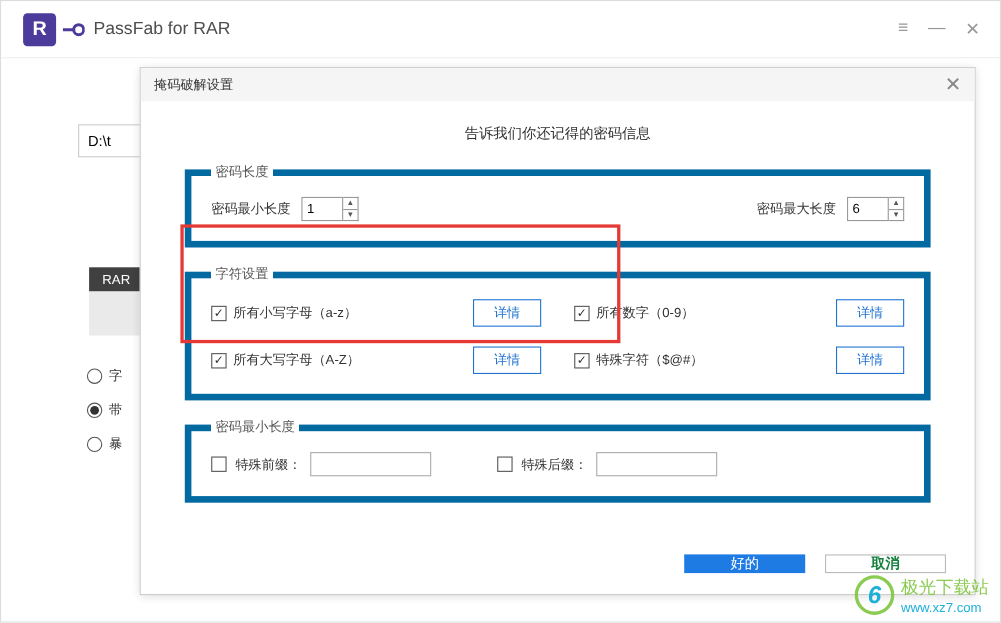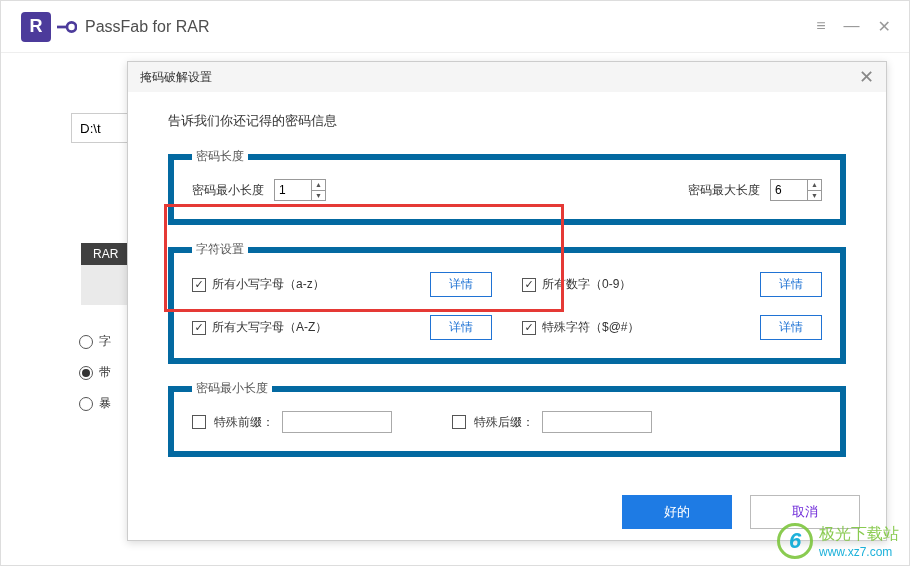--- a/index.html
+++ b/index.html
@@ -102,21 +102,21 @@
     }
     .modal-header {
       height: 30px;
       display: flex; align-items: center; justify-content: space-between;
       padding: 0 12px;
       background: #f5f5f5;
       font-size: 12px;
     }
     .modal-close { cursor: pointer; color: #888; font-size: 18px; }
     .modal-body { flex: 1; padding: 20px 40px 10px 40px; }
-    .modal-instr { text-align: left; font-size: 13px; margin-bottom: 18px; color: #333; }
+    .modal-instr { text-align: center; font-size: 13px; margin-bottom: 18px; color: #333; }
 
     fieldset {
       border: 6px solid #0369a1;
       margin-bottom: 16px;
       padding: 14px 18px 18px 18px;
       position: relative;
     }
     legend { font-size: 12px; color: #555; padding: 0 4px; }
     .len-row { display: flex; justify-content: space-between; align-items: center; }
     .len-item { display: flex; align-items: center; gap: 10px; }
@@ -174,26 +174,26 @@
       border: 1px solid #aaa;
       padding: 0 4px;
     }
 
     .modal-footer {
       height: 56px;
       display: flex; align-items: center; justify-content: flex-end;
       gap: 18px; padding: 0 26px;
     }
     .btn {
-      min-width: 110px; height: 34px;
+      min-width: 110px; height: 17px;
       font-size: 13px; cursor: pointer;
       display: flex; align-items: center; justify-content: center;
     }
     .btn-primary { background: #1e7be4; color: #fff; border: none; }
-    .btn-secondary { background: #fff; border: 1px solid #bbb; color: #6d28d9; }
+    .btn-secondary { background: #fff; border: 1px solid #bbb; color: #15803d; font-weight: bold; }
 
     
     .watermark {
       position: absolute;
       right: 10px; bottom: 6px;
       display: flex; align-items: center; gap: 6px;
       opacity: 0.9;
     }
     .wm-circle {
       width: 36px; height: 36px;

